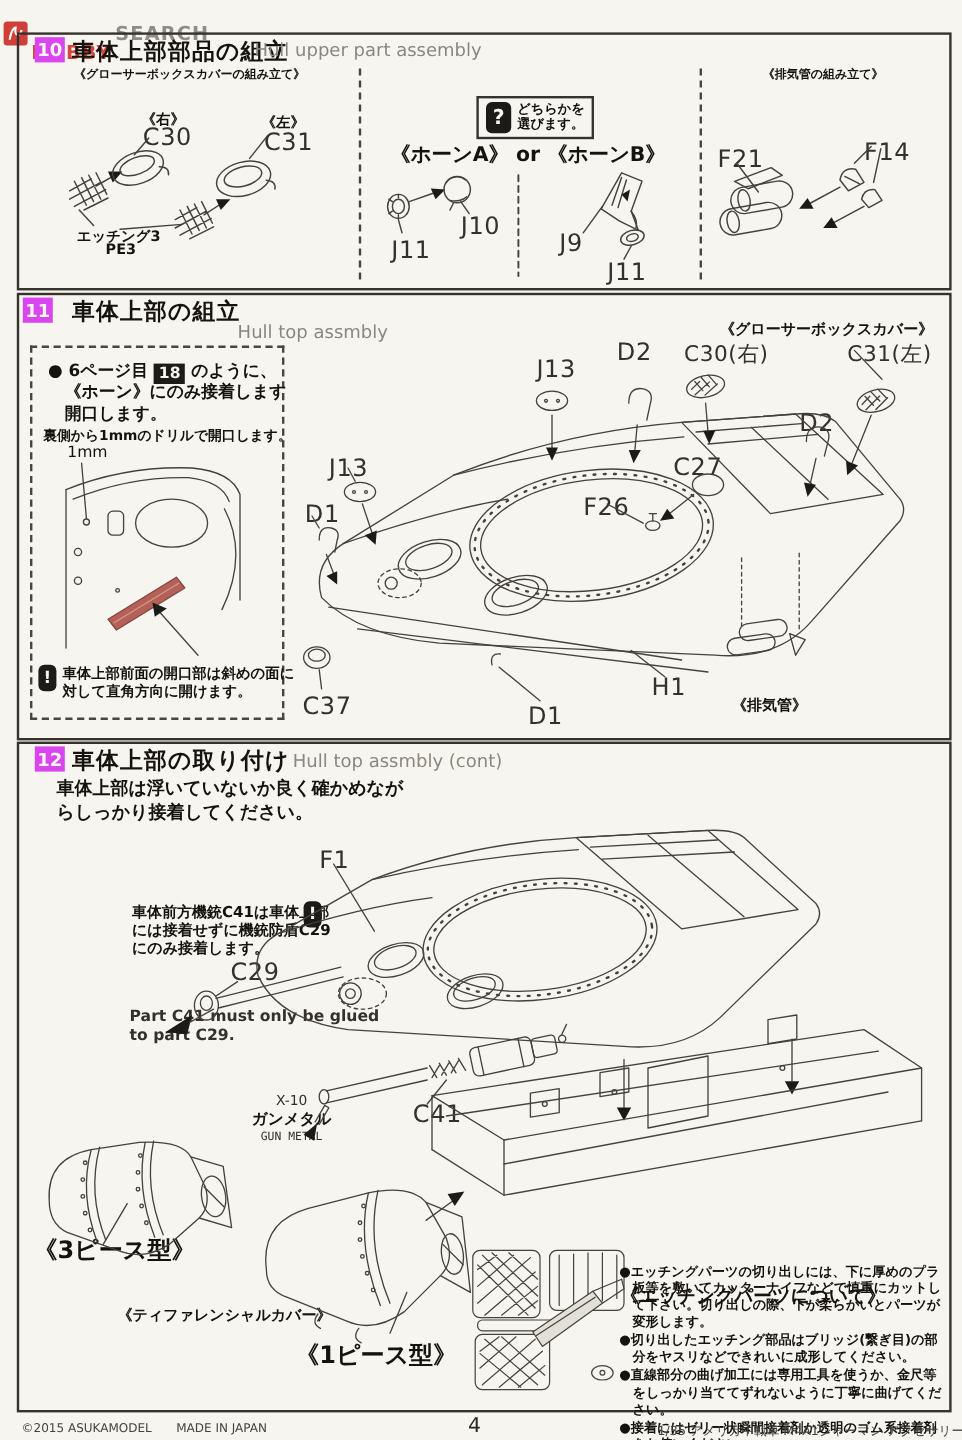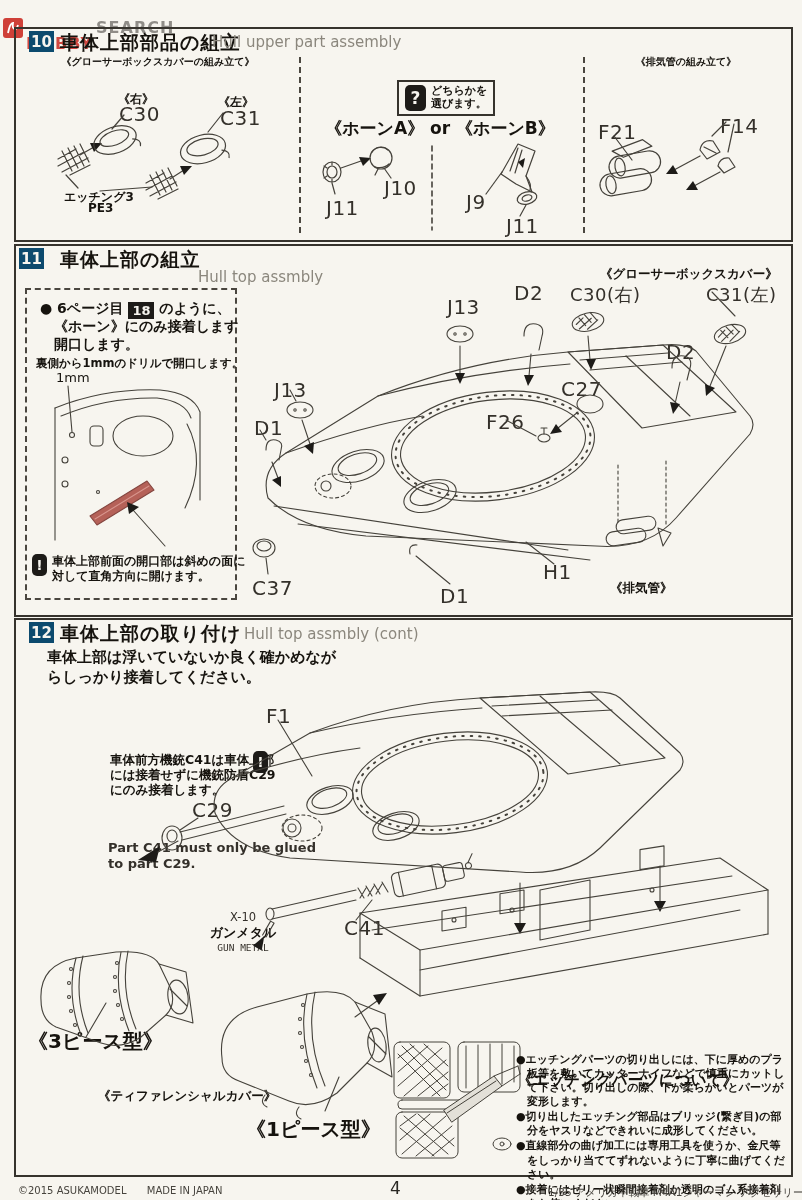--- a/index.html
+++ b/index.html
@@ -1,21 +1,21 @@
 <!DOCTYPE html>
 <html><head>
 <meta charset="utf-8">
 <style>
   html,body{margin:0;padding:0;background:#e8e6e0;}
   .sheet{position:relative;width:802px;height:1200px;background:#f7f5ef;
          font-family:"DejaVu Sans","Liberation Sans",sans-serif;color:#2a2824;overflow:hidden;}
   .abs{position:absolute;}
   .box{position:absolute;border:2px solid #36332d;}
   .dashbox{position:absolute;border:2px dashed #4a463f;}
-  .secnum{position:absolute;background:#0c4a6e;color:#f7f5ef;font-weight:bold;font-size:15px;
+  .secnum{position:absolute;background:#d946ef;color:#f7f5ef;font-weight:bold;font-size:15px;
           width:25px;height:21px;display:flex;align-items:center;justify-content:center;}
   .sectitle{position:absolute;font-size:19px;font-weight:bold;color:#16130e;letter-spacing:1px;white-space:nowrap;}
   .secsub{position:absolute;font-size:15px;color:#8b877d;white-space:nowrap;}
   .phead{position:absolute;font-size:10px;font-weight:bold;color:#16130e;text-align:center;white-space:nowrap;}
   .plabel{position:absolute;font-size:20px;color:#34302a;white-space:nowrap;letter-spacing:.5px;}
   .plabel.md{font-size:18px;}
   .cap{position:absolute;font-weight:bold;color:#16130e;white-space:nowrap;}
   .bignote{position:absolute;font-size:15px;font-weight:bold;color:#16130e;white-space:nowrap;}
   .note14{font-size:14px;font-weight:bold;color:#16130e;}
   .refbox{display:inline-block;background:#1d1b18;color:#f7f5ef;font-size:13px;font-weight:bold;

